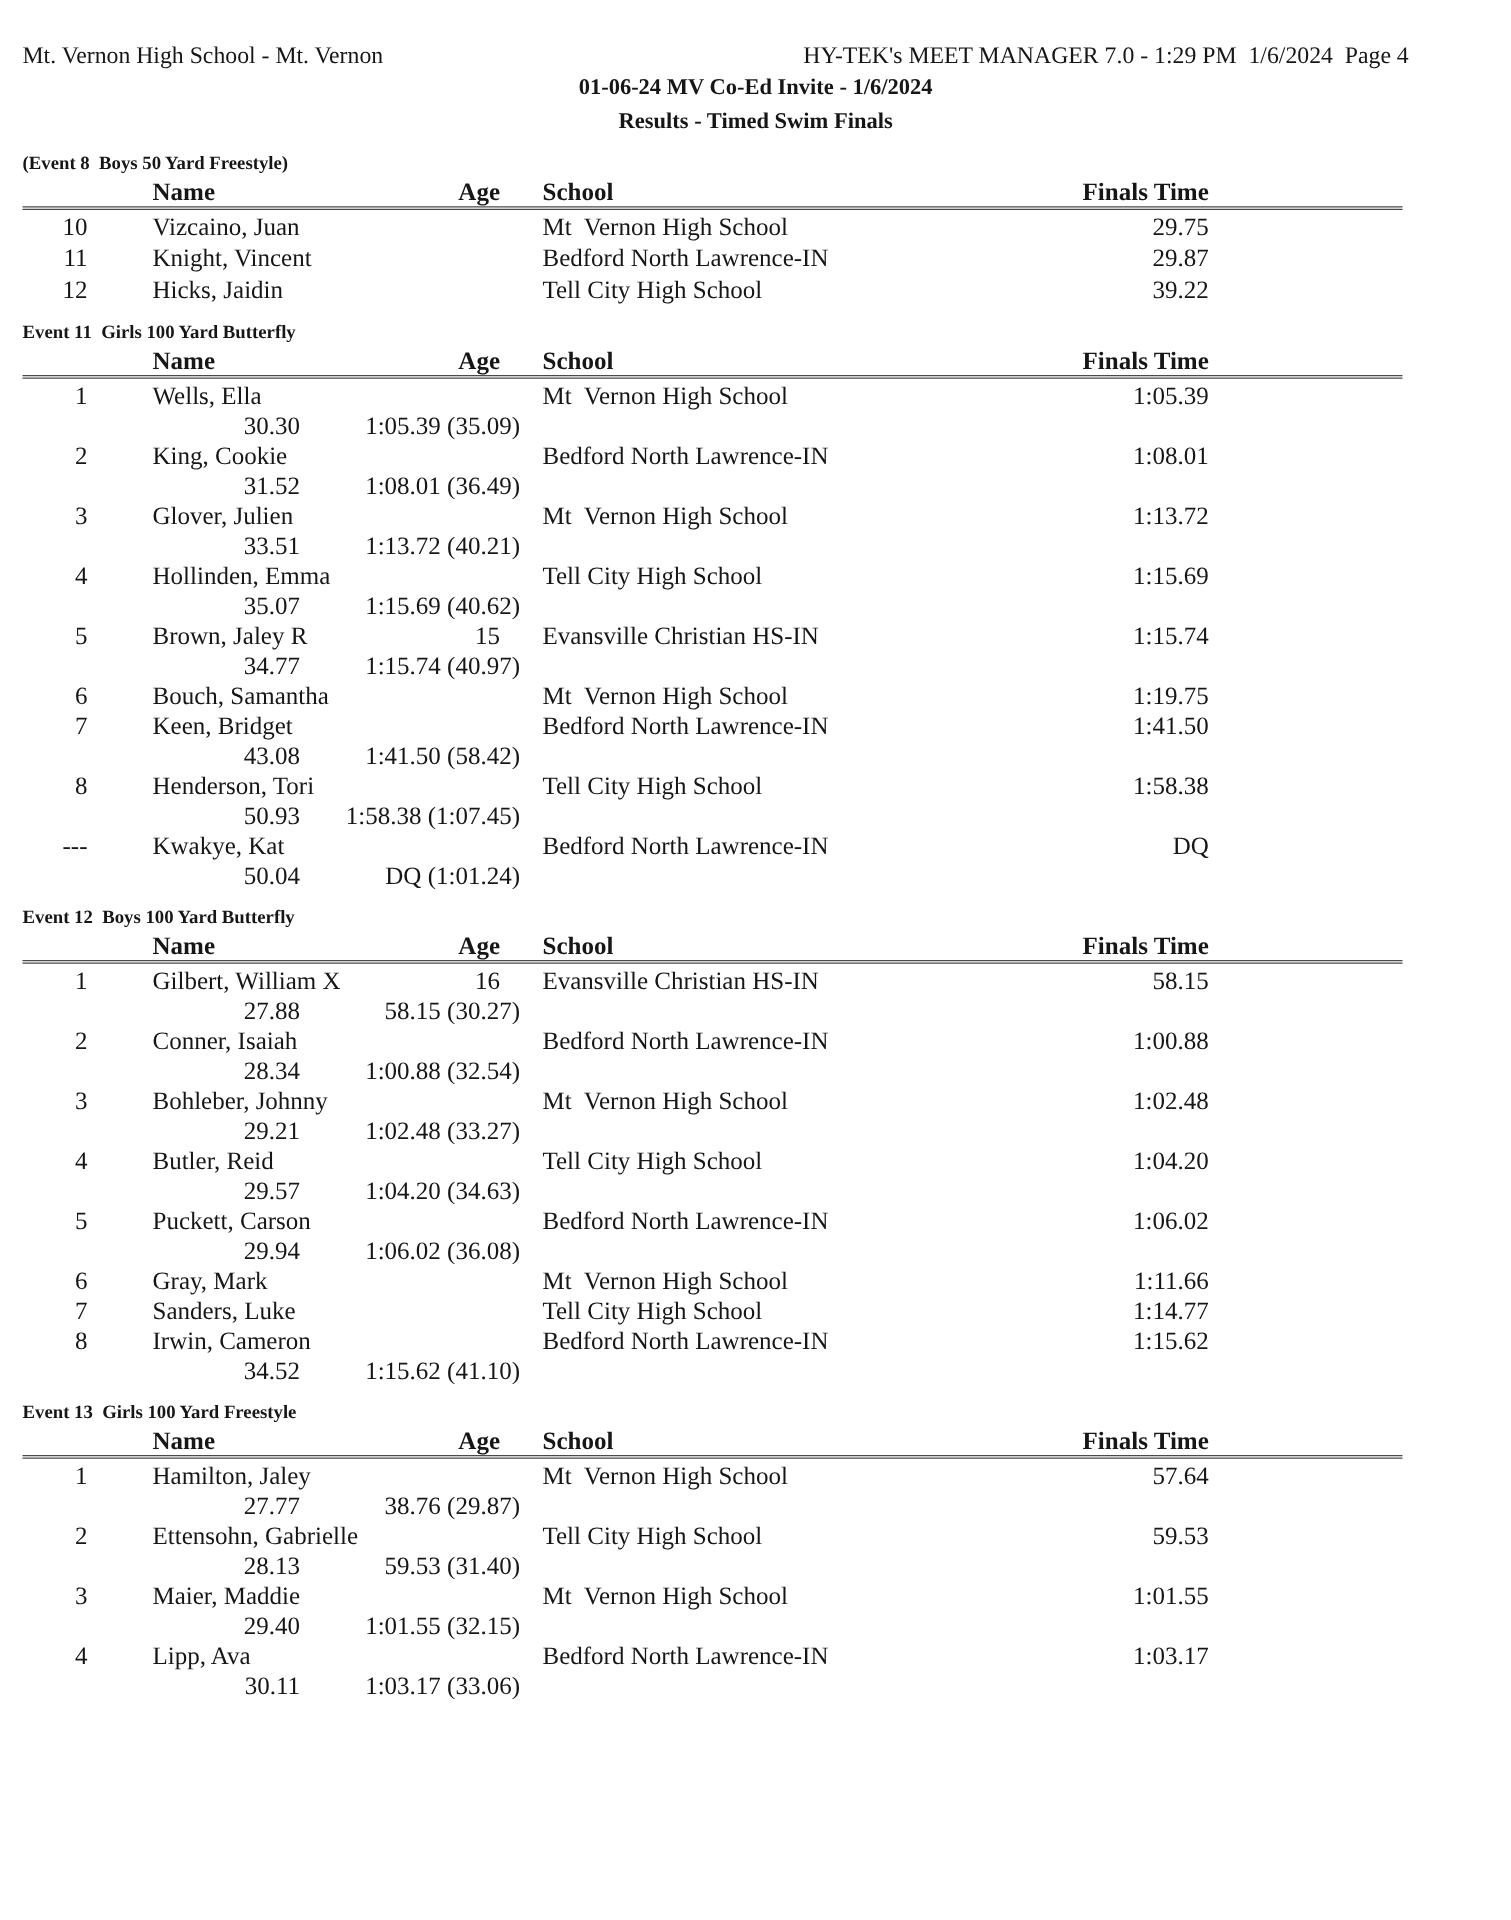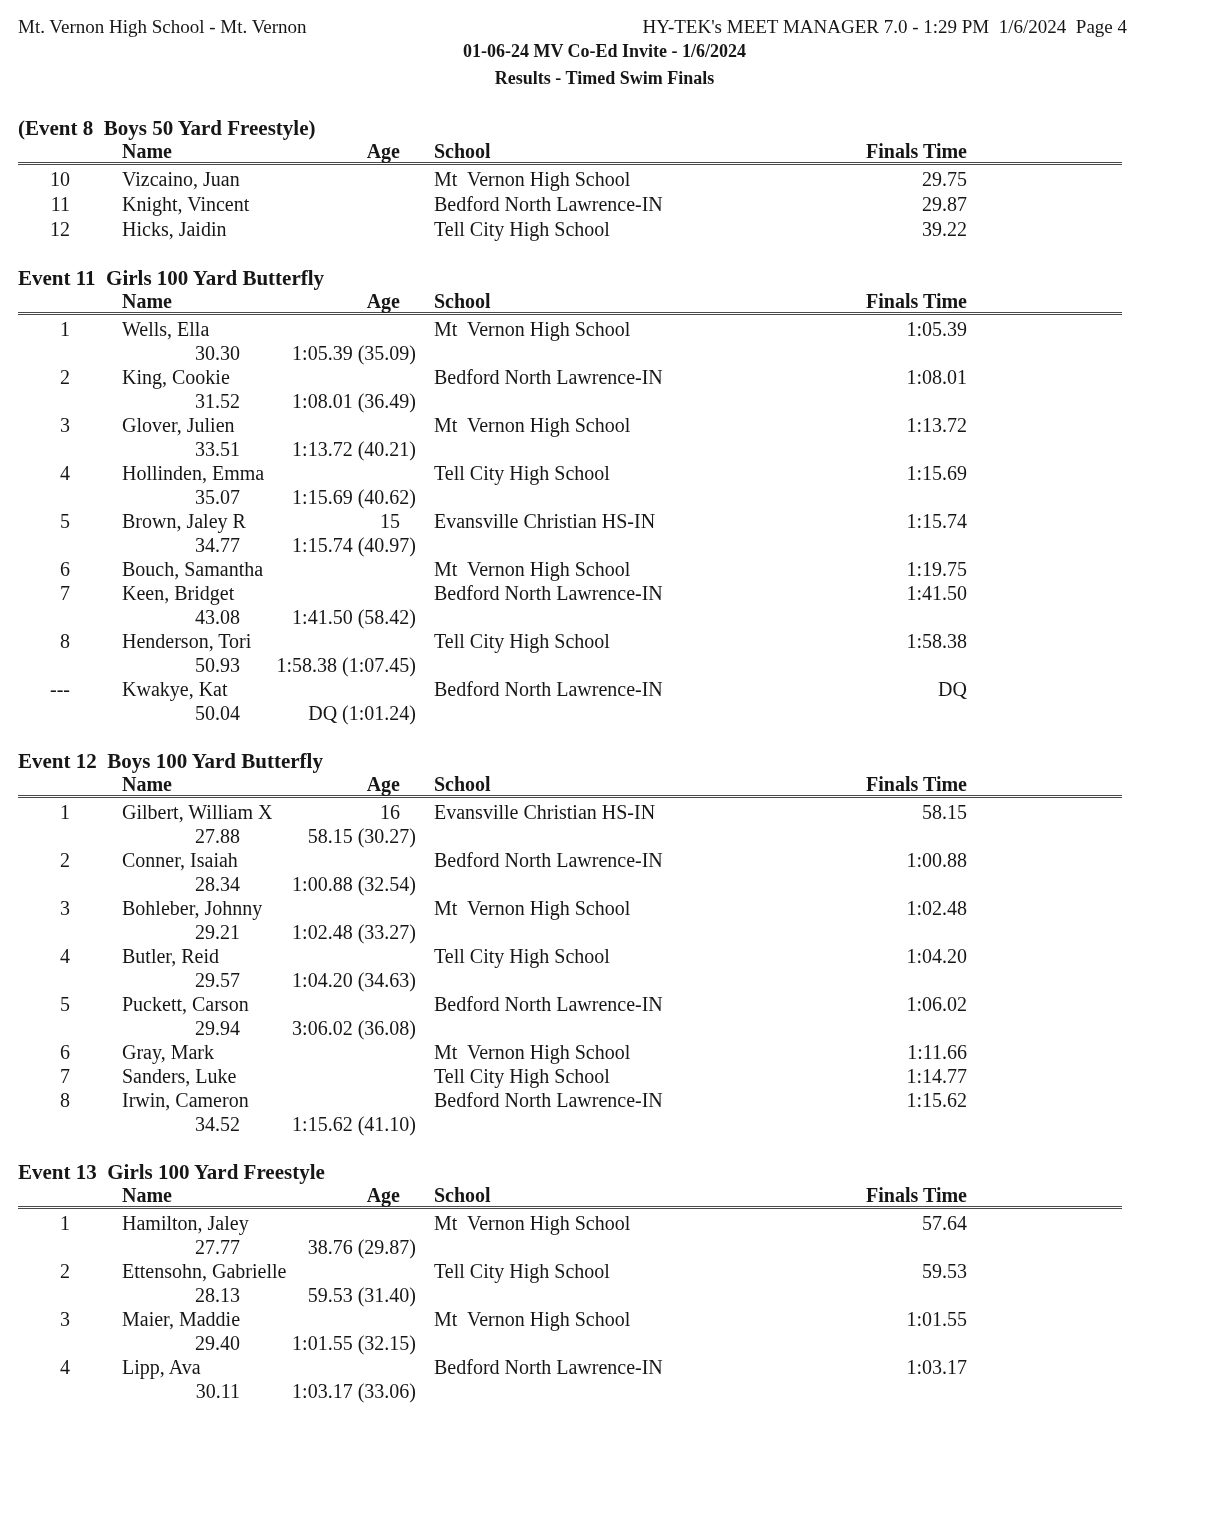--- a/index.html
+++ b/index.html
@@ -5,33 +5,33 @@
   html, body { margin: 0; padding: 0; }
   body {
     width: 1209px; height: 1536px;
     background: #ffffff; color: #161616;
     font-family: "Liberation Serif", serif;
     font-size: 20px; line-height: 24px;
     overflow: hidden;
   }
   .page-header {
     display: flex; justify-content: space-between;
-    padding: 16px 82px 0 18px;
+    padding: 34px 82px 0 18px;
     font-size: 19px; line-height: 22px;
     white-space: pre;
   }
   .title {
     text-align: center; font-weight: bold;
     font-size: 18px; line-height: 27px;
     white-space: pre;
   }
   .content { margin-left: 18px; width: 1104px; }
   .event-title {
-    font-weight: bold; font-size: 21px; line-height: 25px;
-    margin-top: 24px; white-space: pre;
+    font-weight: bold; font-size: 15px; line-height: 25px;
+    margin-top: 9px; white-space: pre;
   }
   .cols {
     position: relative; height: 21px; line-height: 21px;
     font-weight: bold;
     border-bottom: 3px double #4a4a4a;
     margin-bottom: 2px;
   }
   .r { position: relative; height: 24px; line-height: 24px; }
   .r.single { height: 25px; line-height: 25px; }
   .c { position: absolute; top: 0; white-space: pre; }
@@ -242,21 +242,21 @@
       </div>
       <div class="r">
         <span class="c place">5</span>
         <span class="c name">Puckett, Carson</span>
         <span class="c age"></span>
         <span class="c school">Bedford North Lawrence-IN</span>
         <span class="c finals">1:06.02</span>
       </div>
       <div class="r">
         <span class="c split1">29.94</span>
-        <span class="c split2">3:06.02 (36.08)</span>
+        <span class="c split2">1:06.02 (36.08)</span>
       </div>
       <div class="r">
         <span class="c place">6</span>
         <span class="c name">Gray, Mark</span>
         <span class="c age"></span>
         <span class="c school">Mt  Vernon High School</span>
         <span class="c finals">1:11.66</span>
       </div>
       <div class="r">
         <span class="c place">7</span>

